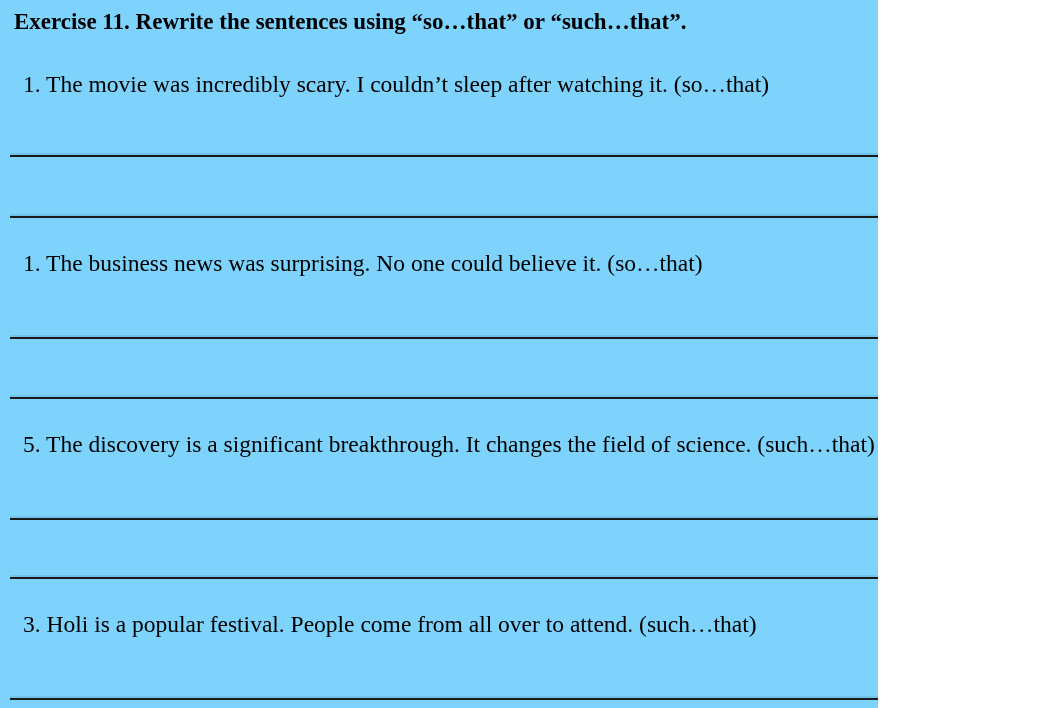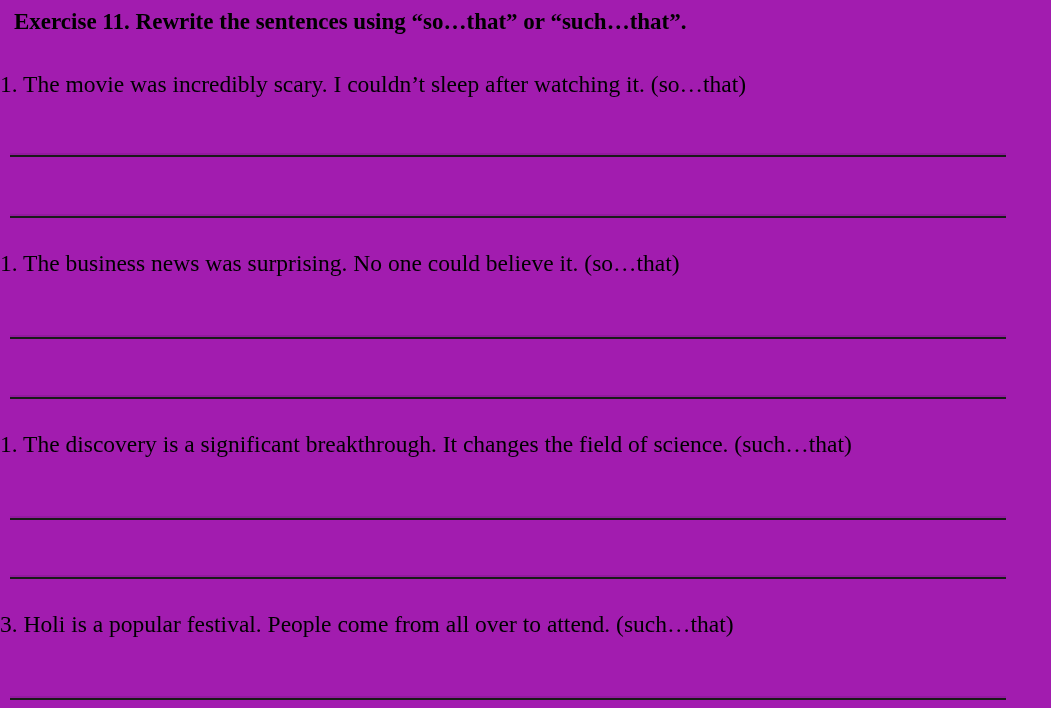--- a/index.html
+++ b/index.html
@@ -2,28 +2,28 @@
 <html><head>
 <meta charset="utf-8">
 <style>
   html, body {
     margin: 0;
     padding: 0;
     background: #ffffff;
   }
   .page {
     position: relative;
-    width: 1051px;
+    width: 878px;
     height: 708px;
-    background: #a21caf;
+    background: #7dd3fc;
     color: #000000;
     font-family: "Liberation Serif", serif;
     overflow: hidden;
   }
-  .abs { position: absolute; left: 0; }
+  .abs { position: absolute; left: 23px; }
   .title {
     font-weight: bold;
     font-size: 23px;
     line-height: 28px;
     white-space: nowrap;
   }
   .item {
     font-size: 23.5px;
     line-height: 28px;
     white-space: nowrap;
@@ -47,21 +47,21 @@
   <div class="abs item" style="top: 70px;">1. The movie was incredibly scary. I couldn’t sleep after watching it. (so…that)</div>
 
   <div class="answer-line" style="top: 155px;"></div>
   <div class="answer-line" style="top: 216px;"></div>
 
   <div class="abs item" style="top: 249px;">1. The business news was surprising. No one could believe it. (so…that)</div>
 
   <div class="answer-line" style="top: 337px;"></div>
   <div class="answer-line" style="top: 397px;"></div>
 
-  <div class="abs item" style="top: 430px;">1. The discovery is a significant breakthrough. It changes the field of science. (such…that)</div>
+  <div class="abs item" style="top: 430px;">5. The discovery is a significant breakthrough. It changes the field of science. (such…that)</div>
 
   <div class="answer-line" style="top: 518px;"></div>
   <div class="answer-line" style="top: 577px;"></div>
 
   <div class="abs item" style="top: 610px;">3. Holi is a popular festival. People come from all over to attend. (such…that)</div>
 
   <div class="answer-line" style="top: 698px;"></div>
 
 </div>
 

